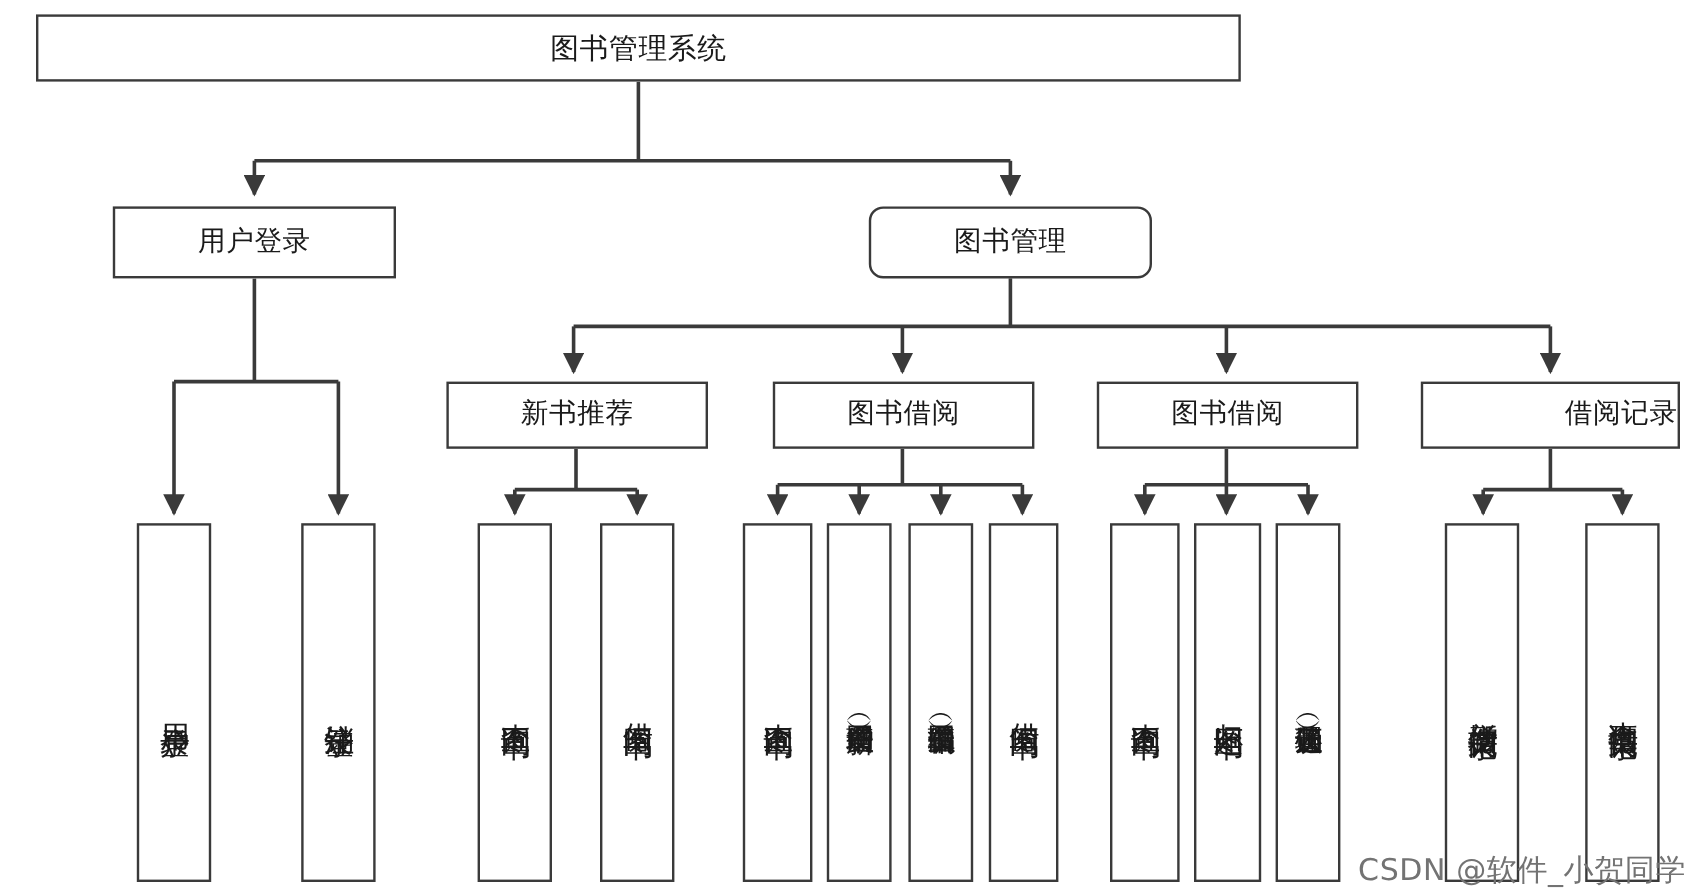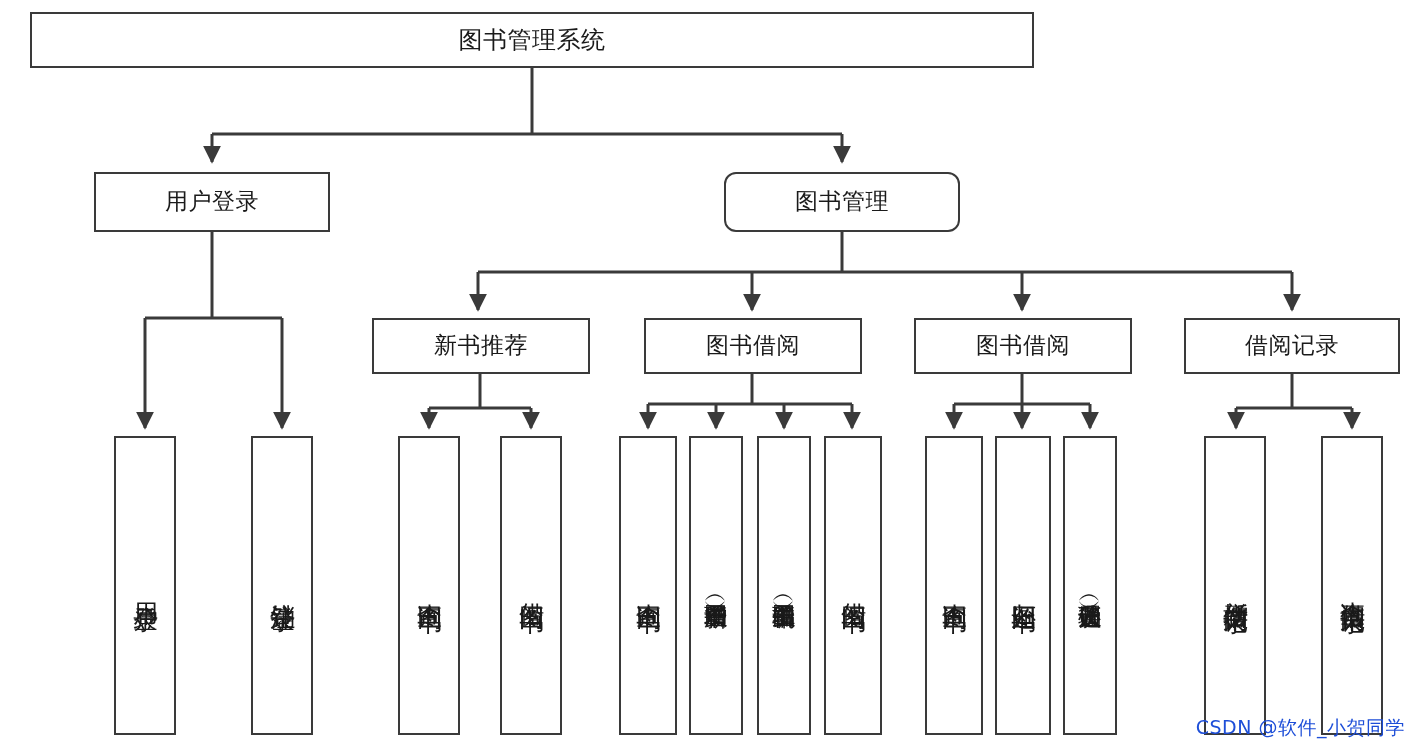--- a/index.html
+++ b/index.html
@@ -67,22 +67,22 @@
     max-height: 100%;
   }
   .node.vert.narrow .label {
     font-size: 23px;
     letter-spacing: 0px;
   }
   .watermark {
     position: absolute;
     right: 12px;
     bottom: 6px;
-    font-size: 19px;
-    color: #1d4ed8;
+    font-size: 25px;
+    color: #737373;
     letter-spacing: 0.5px;
     z-index: 5;
     white-space: nowrap;
     font-family: "DejaVu Sans", "Liberation Sans", sans-serif;
   }
 </style>
 </head>
 <body>
 
 <div id="canvas">
@@ -154,21 +154,21 @@
   </div>
 
   <div class="node horiz" style="left:632px; top:318px; width:218px; height:56px;">
     <span class="label">图书借阅</span>
   </div>
 
   <div class="node horiz" style="left:902px; top:318px; width:218px; height:56px;">
     <span class="label">图书借阅</span>
   </div>
 
-  <div class="node horiz" style="left:1172px; top:318px; width:216px; height:56px;">
+  <div class="node horiz" style="left:1172px; top:318px; width:216px; height:56px;justify-content:flex-end;">
     <span class="label">借阅记录</span>
   </div>
 
   <div class="node vert" style="left:102px; top:436px; width:62px; height:299px;">
     <span class="label">用户登录</span>
   </div>
 
   <div class="node vert" style="left:239px; top:436px; width:62px; height:299px;">
     <span class="label">注销登录</span>
   </div>

